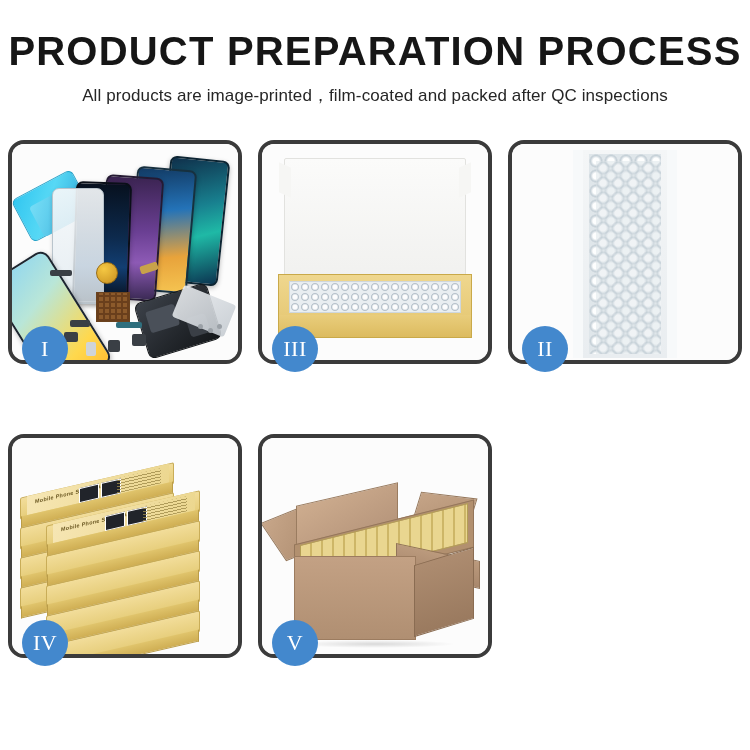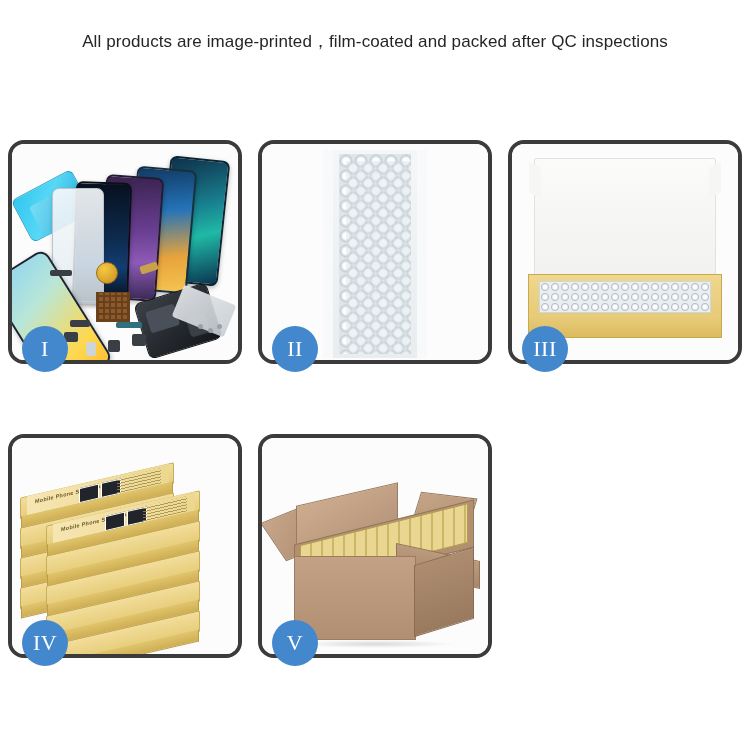--- a/index.html
+++ b/index.html
@@ -11,21 +11,21 @@
   .page{width:750px;height:750px;position:relative;}
 
   
   .header{width:750px;text-align:center;padding-top:30px;box-sizing:border-box;}
   .title{
     font-size:40px;font-weight:700;color:#161616;
     letter-spacing:1.2px;line-height:1.05;white-space:nowrap;
     font-family:"Liberation Sans", sans-serif;
   }
   .subtitle{
-    font-size:17px;color:#262626;white-space:nowrap;
+    font-size:17px;color:#262626;margin-top:12px;white-space:nowrap;
     letter-spacing:.1px;font-family:"Liberation Sans", sans-serif;
   }
 
   
   .grid{
     position:absolute;left:8px;top:140px;
     width:734px;height:548px;
     display:grid;
     grid-template-columns:234px 234px 234px;
     grid-template-rows:224px 224px;
@@ -255,20 +255,21 @@
     position:absolute;left:14%;bottom:6px;width:72%;height:8px;border-radius:50%;
     background:radial-gradient(ellipse at center,rgba(0,0,0,.14),transparent 70%);
   }
 </style>
 </head>
 <body>
 
 <div class="page">
 
   <div class="header">
+    <div class="title">PRODUCT PREPARATION PROCESS</div>
     <div class="subtitle">All products are image-printed，film-coated and packed after QC inspections</div>
   </div>
 
   <div class="grid">
 
     <div class="panel">
       <div class="clip">
         <div class="scene">
           <div class="blue-film"></div>
           <div class="blue-film2"></div>
@@ -295,39 +296,39 @@
               <span style="left:10px;top:4px"></span>
               <span style="left:19px;top:0"></span>
           </div>
         </div>
       </div>
       <div class="badge">I</div>
     </div>
 
     <div class="panel">
       <div class="clip">
-        <div class="bwrap">
-          <div class="bubbles"></div>
-          <div class="bubbles off"></div>
-        </div>
-      </div>
-      <div class="badge">II</div>
-    </div>
-
-    <div class="panel">
-      <div class="clip">
         <div class="obox">
           <div class="lid"></div>
           <div class="tray">
             <div class="tray-in"></div>
             <div class="tray-front"></div>
           </div>
         </div>
       </div>
       <div class="badge">III</div>
+    </div>
+
+    <div class="panel">
+      <div class="clip">
+        <div class="bwrap">
+          <div class="bubbles"></div>
+          <div class="bubbles off"></div>
+        </div>
+      </div>
+      <div class="badge">II</div>
     </div>
 
     <div class="panel">
       <div class="clip">
         <div class="stack">
 
           <div class="ybox" style="left:2px;top:26px">
             <div class="ytop">
               <span class="ylabel">Mobile Phone Spare Parts</span>
               <span class="ywin" style="left:52px"></span>

